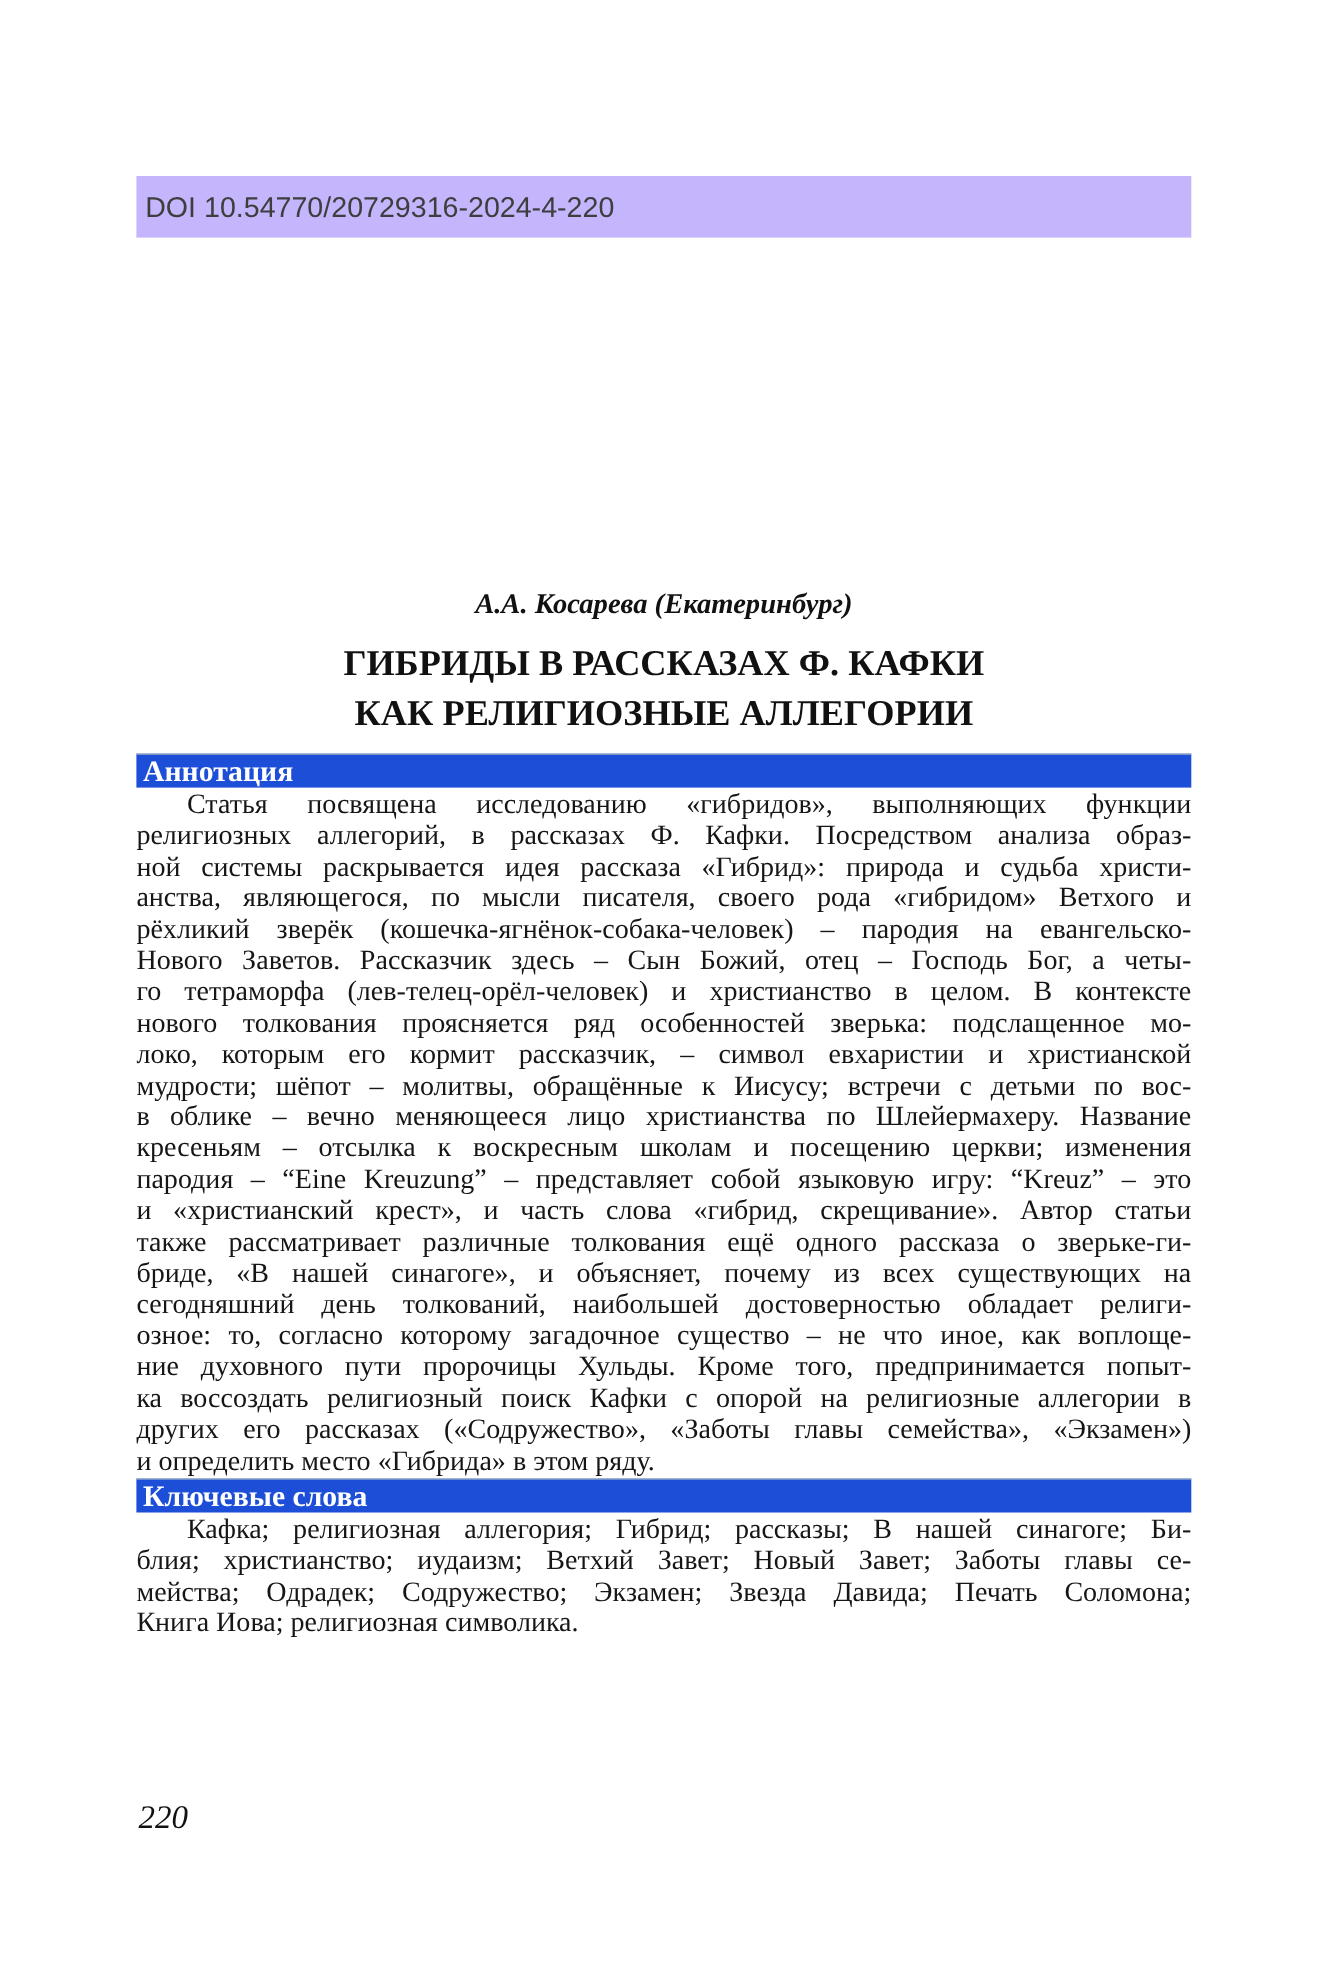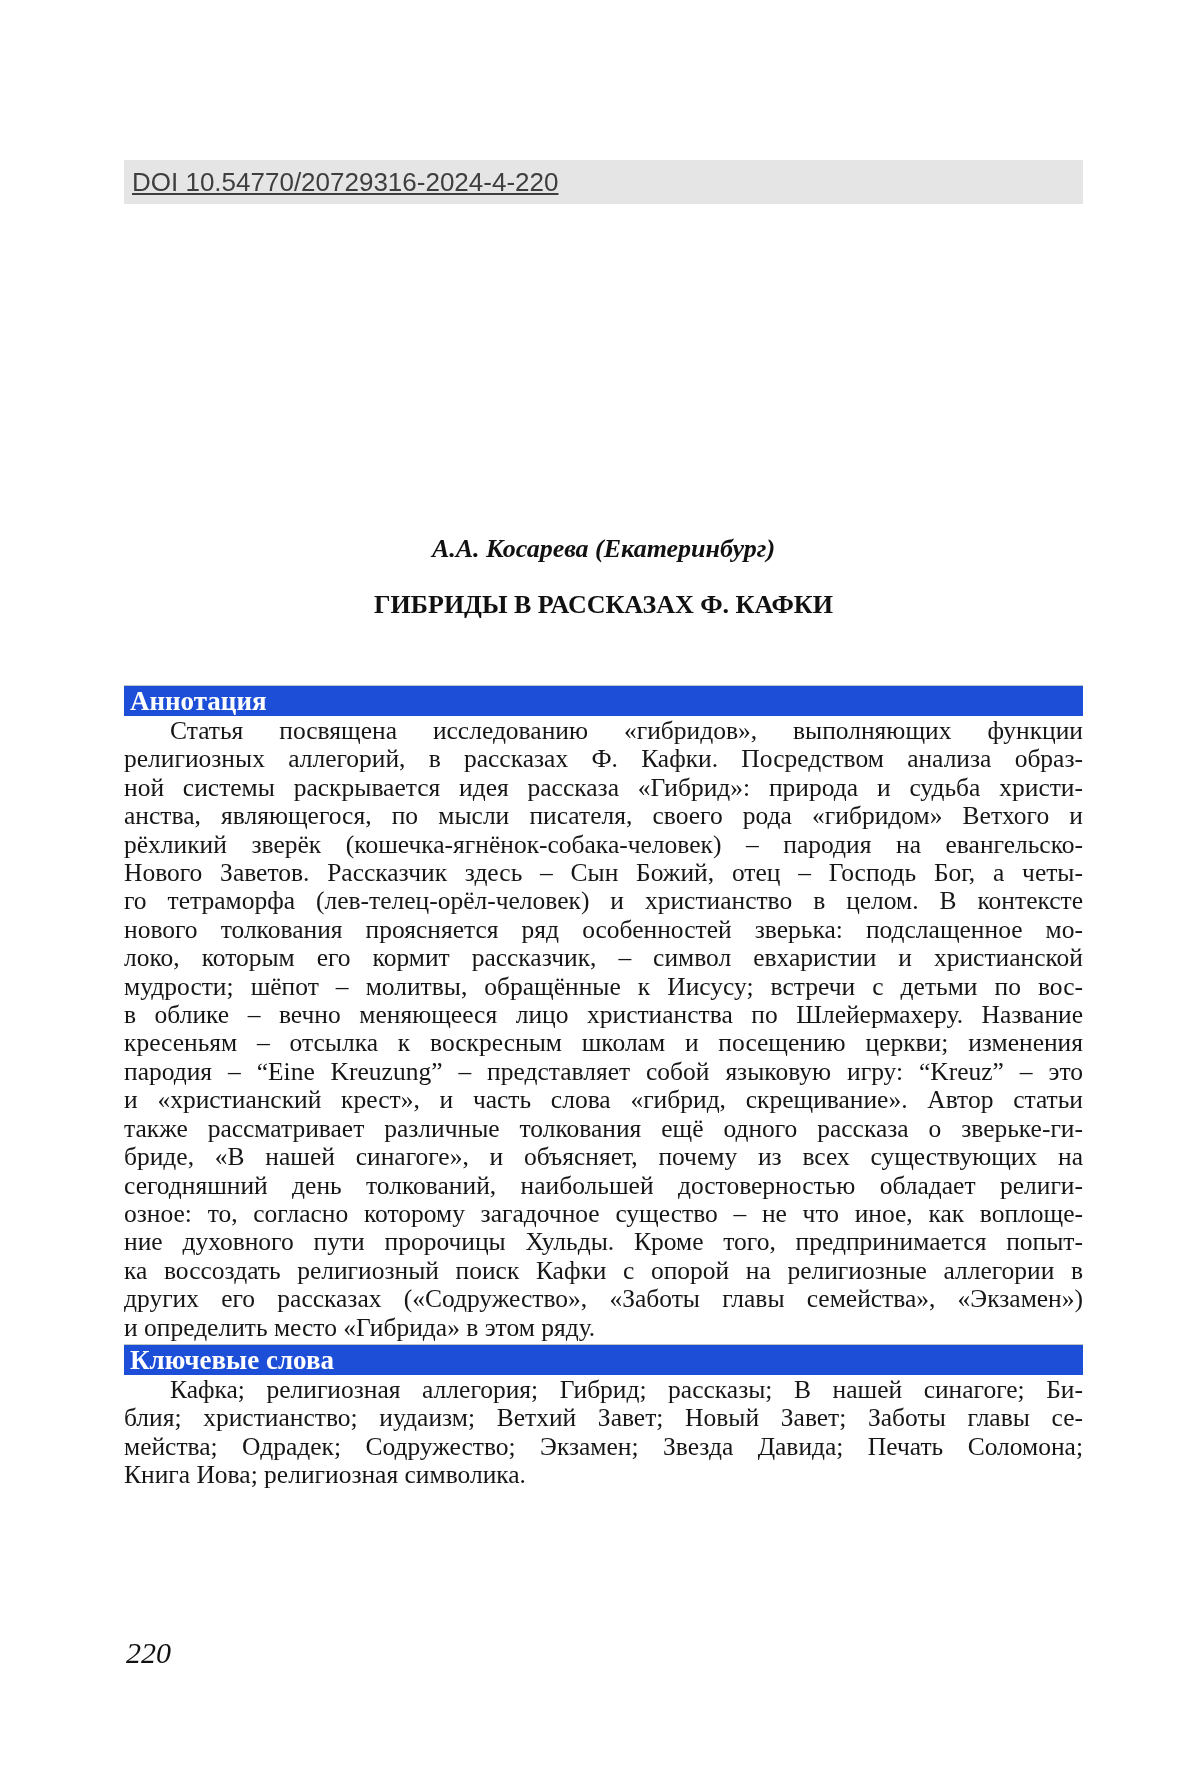--- a/index.html
+++ b/index.html
@@ -14,50 +14,49 @@
     background: #ffffff;
     font-family: "Liberation Serif", serif;
     color: #161616;
     overflow: hidden;
   }
   .doi-bar {
     position: absolute;
     left: 124px;
     top: 160px;
     width: 959px;
-    height: 44px;
-    background: #e5e5e5;
+    height: 56px;
+    background: #c4b5fd;
     display: flex;
     align-items: center;
     box-sizing: border-box;
     padding-left: 8px;
     font-family: "Liberation Sans", sans-serif;
     font-size: 26px;
     color: #3e3e3e;
-    text-decoration: underline;
   }
   .author-line {
     position: absolute;
     left: 124px;
     top: 534px;
     width: 959px;
     text-align: center;
     font-size: 26px;
     font-weight: bold;
     font-style: italic;
     color: #111111;
   }
   .article-title {
     position: absolute;
     left: 124px;
     top: 582px;
     width: 959px;
     margin: 0;
     text-align: center;
-    font-size: 26px;
+    font-size: 33px;
     font-weight: bold;
     line-height: 45px;
     color: #111111;
   }
   .article-title span { display: block; }
   .section-bar {
     position: absolute;
     left: 124px;
     width: 959px;
     height: 31px;
@@ -104,20 +103,21 @@
 <div class="page">
 
   <header class="doi-bar">
     <span>DOI 10.54770/20729316-2024-4-220</span>
   </header>
 
   <div class="author-line">А.А. Косарева (Екатеринбург)</div>
 
   <h1 class="article-title">
     <span>ГИБРИДЫ В РАССКАЗАХ Ф. КАФКИ</span>
+    <span>КАК РЕЛИГИОЗНЫЕ АЛЛЕГОРИИ</span>
   </h1>
 
   <div class="section-bar abstract-bar">
     <span>Аннотация</span>
   </div>
 
   <div class="body-text abstract-text">
       <div class="line">Статья посвящена исследованию «гибридов», выполняющих функции</div>
       <div class="line">религиозных аллегорий, в рассказах Ф. Кафки. Посредством анализа образ-</div>
       <div class="line">ной системы раскрывается идея рассказа «Гибрид»: природа и судьба христи-</div>

